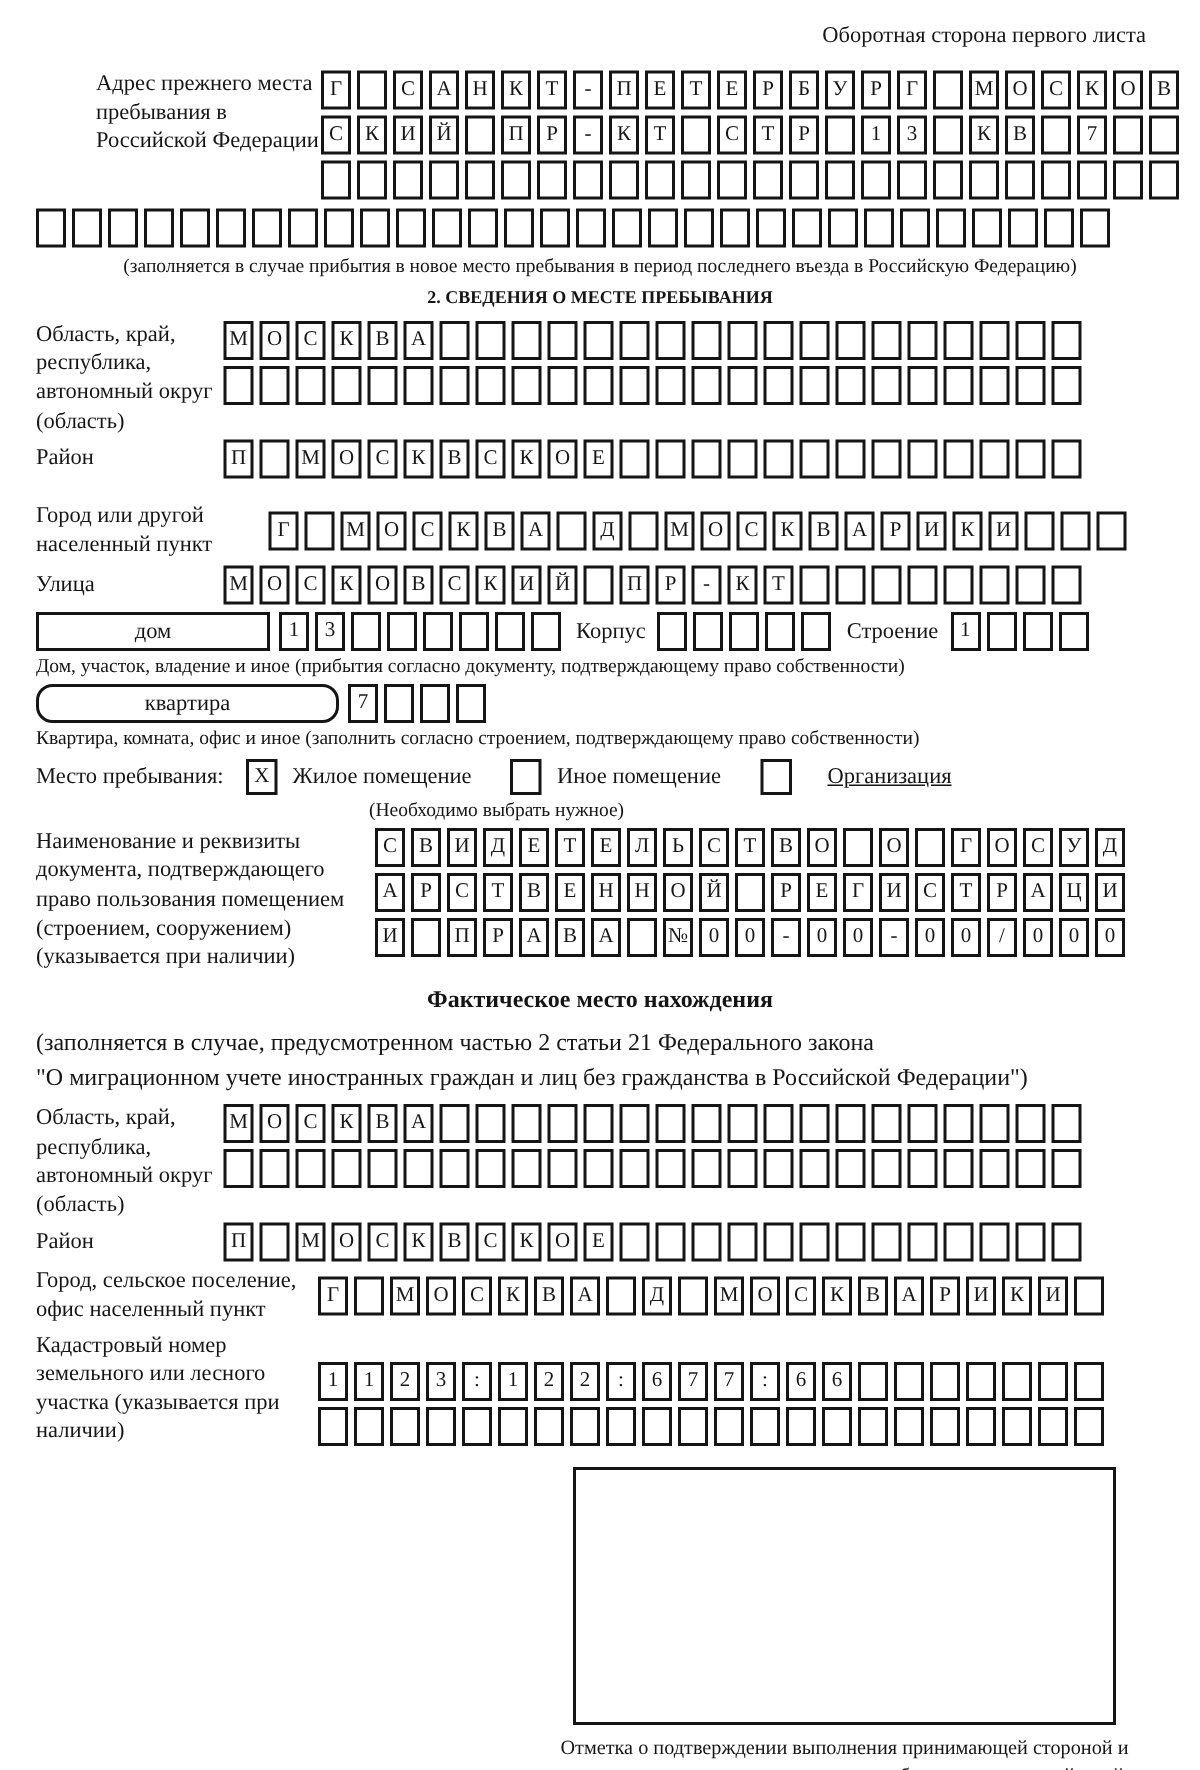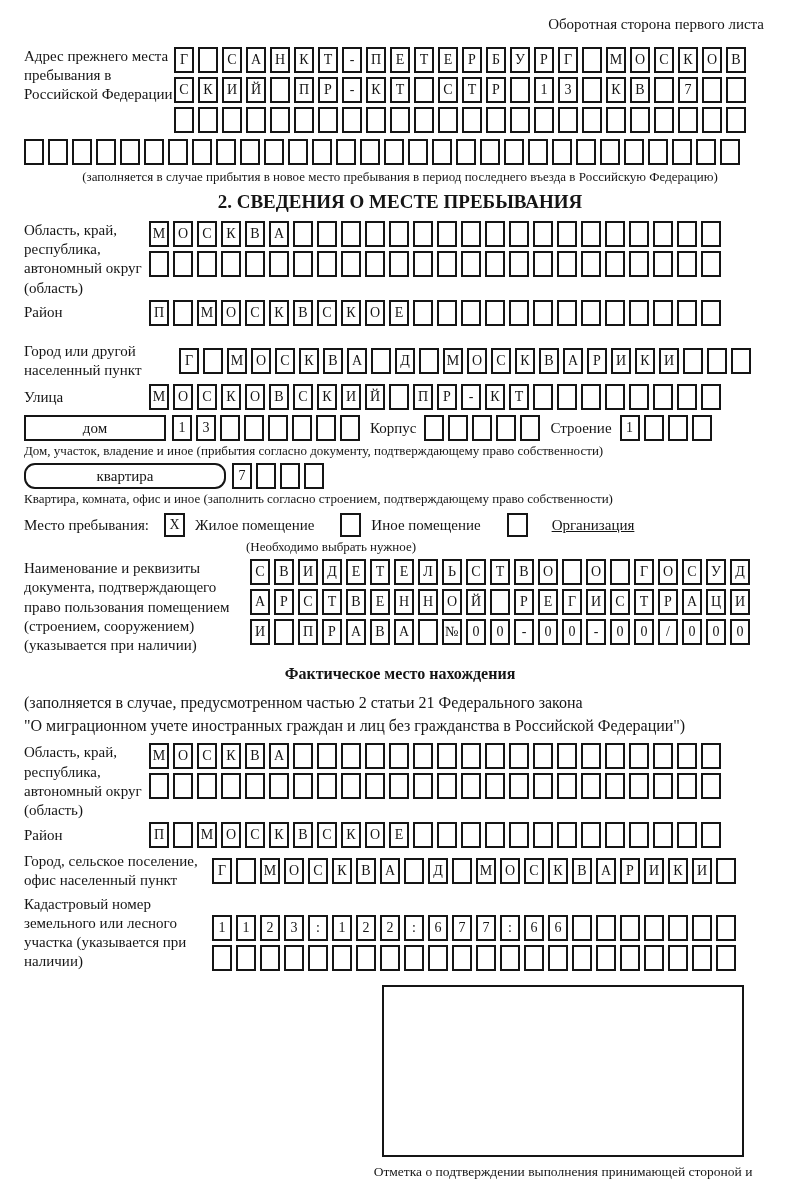--- a/index.html
+++ b/index.html
@@ -18,21 +18,21 @@
 
   .rows { display:flex; flex-direction:column; }
   .cellrow { display:flex; margin-bottom:4px; }
   .cell { flex:0 0 auto; width:20px; height:26px; border:2px solid #151515; margin-right:4px;
           display:flex; align-items:center; justify-content:center;
           font-size:14px; line-height:1; background:#fff; }
 
   .note { font-size:13px; }
   .note.center { text-align:center; }
 
-  .sec-title { text-align:center; font-weight:bold; font-size:19px; margin:6px 0 8px 0; }
+  .sec-title { text-align:center; font-weight:bold; font-size:12px; margin:6px 0 8px 0; }
 
   .labelbox { border:2px solid #151515; height:26px; display:flex; align-items:center;
               justify-content:center; font-size:15px; flex:0 0 auto; margin-right:6px; }
   .inline-word { font-size:15px; margin:0 8px 0 6px; align-self:center; }
 
   .checkbox { flex:0 0 auto; width:21px; height:24px; border:2px solid #151515; display:flex;
               align-items:center; justify-content:center; font-size:14px; margin-right:10px; }
   .opt-label { font-size:15px; margin-right:26px; }
 
   .fact-title { text-align:center; font-weight:bold; font-size:16px; margin:10px 0 8px 0; }
@@ -46,21 +46,21 @@
   .mb2{margin-bottom:2px;} .mb4{margin-bottom:4px;} .mb6{margin-bottom:6px;}
   .mt20{margin-top:20px;}
 </style>
 </head>
 <body>
 
 <div class="page">
 
   <div class="side-note">Оборотная сторона первого листа</div>
 
-  <div class="flexrow mb2" style="margin-top:14px;">
+  <div class="flexrow mb2" style="margin-top:14px;margin-left:40px;">
     <div class="lbl w150">Адрес прежнего места пребывания в Российской Федерации</div>
     <div class="rows">
       <div class="cellrow">
           <div class="cell">Г</div>
           <div class="cell"></div>
           <div class="cell">С</div>
           <div class="cell">А</div>
           <div class="cell">Н</div>
           <div class="cell">К</div>
           <div class="cell">Т</div>
@@ -314,21 +314,21 @@
         <div class="cell"></div>
         <div class="cell"></div>
         <div class="cell"></div>
         <div class="cell"></div>
         <div class="cell"></div>
         <div class="cell"></div>
       </div>
   </div>
 
   <div class="flexrow vcenter mb2" style="margin-top:5px;">
-    <div class="labelbox" style="width:142px;">дом</div>
+    <div class="labelbox" style="width:156px;">дом</div>
     <div class="cellrow" style="margin-bottom:0;">
         <div class="cell">1</div>
         <div class="cell">3</div>
         <div class="cell"></div>
         <div class="cell"></div>
         <div class="cell"></div>
         <div class="cell"></div>
         <div class="cell"></div>
         <div class="cell"></div>
       </div>

